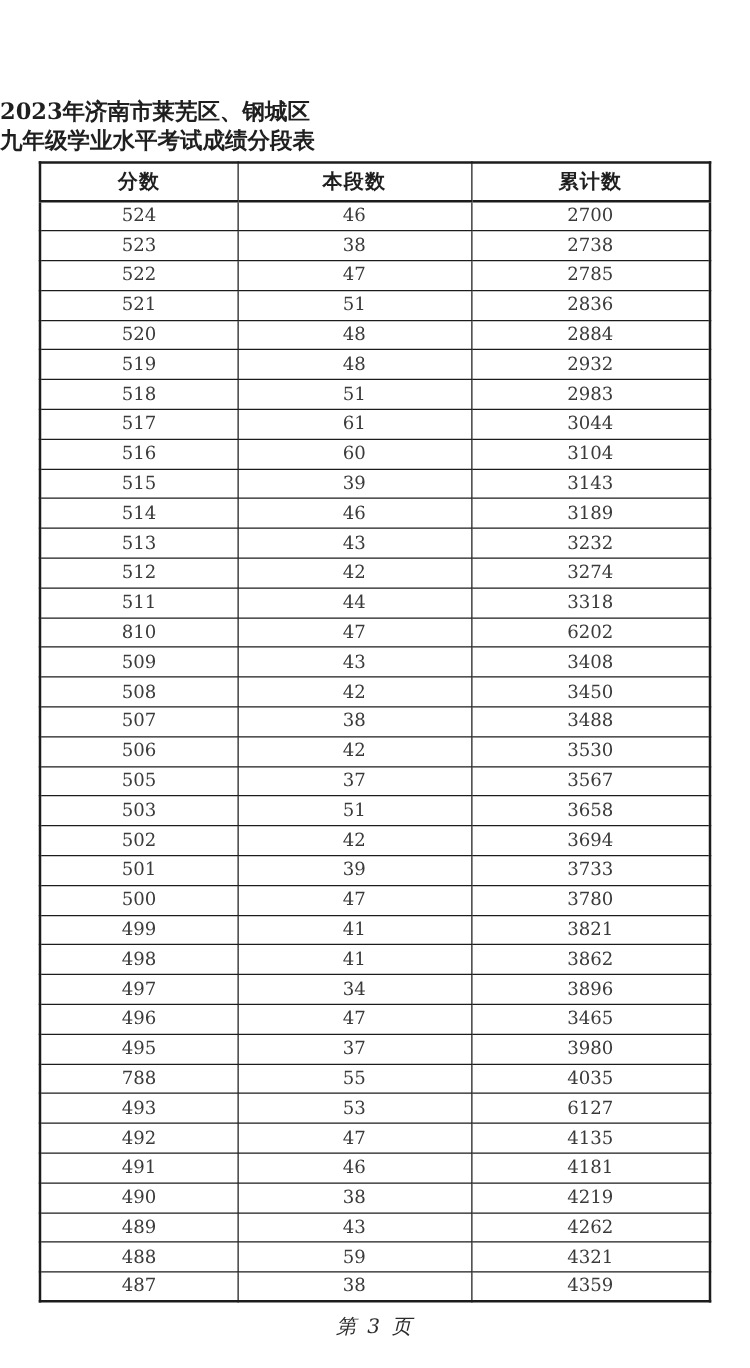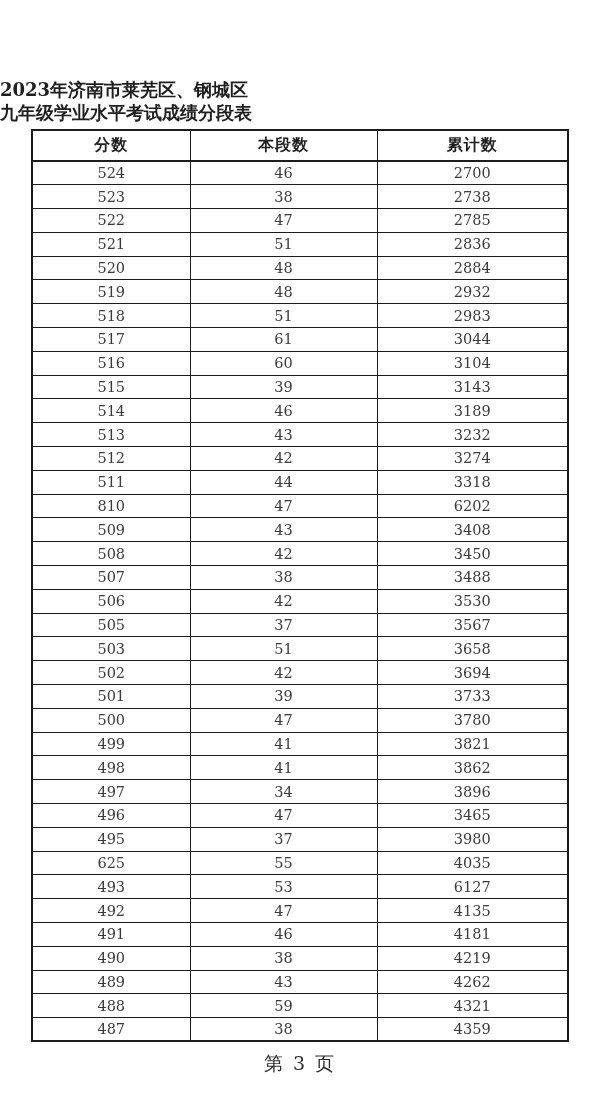--- a/index.html
+++ b/index.html
@@ -52,23 +52,24 @@
     padding: 0;
     font-size: 14.5px;
     color: #3a3a3a;
     text-align: center;
     vertical-align: middle;
     background: #ffffff;
   }
   .page-footer {
     margin-top: 9px;
     text-align: center;
-    font-size: 19px;
+    font-size: 16px;
     color: #2b2b2b;
     letter-spacing: 2px;
+    font-style: italic;
   }
 </style>
 </head>
 <body>
 
 <div class="page">
 
   <div class="title-block">
     <div>2023年济南市莱芜区、钢城区</div>
     <div>九年级学业水平考试成绩分段表</div>
@@ -227,21 +228,21 @@
           <td>496</td>
           <td>47</td>
           <td>3465</td>
         </tr>
         <tr>
           <td>495</td>
           <td>37</td>
           <td>3980</td>
         </tr>
         <tr>
-          <td>625</td>
+          <td>788</td>
           <td>55</td>
           <td>4035</td>
         </tr>
         <tr>
           <td>493</td>
           <td>53</td>
           <td>6127</td>
         </tr>
         <tr>
           <td>492</td>

